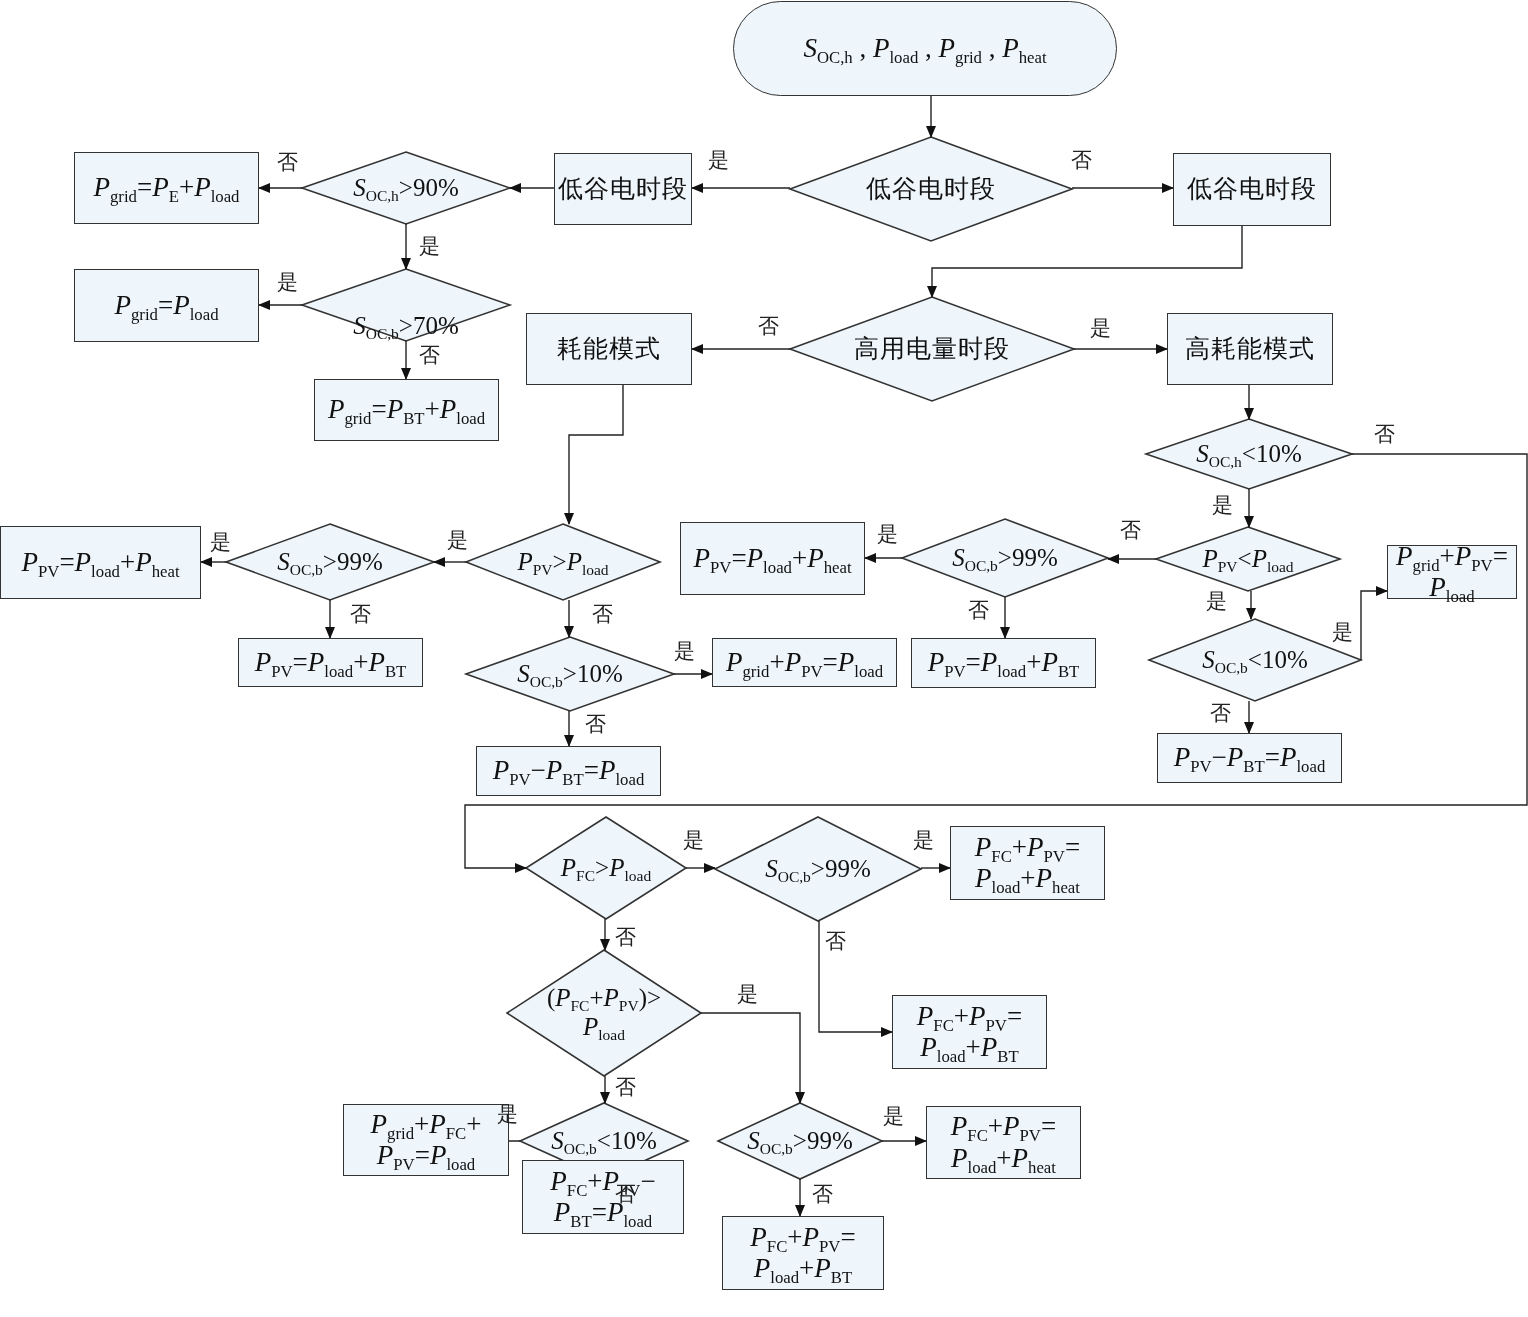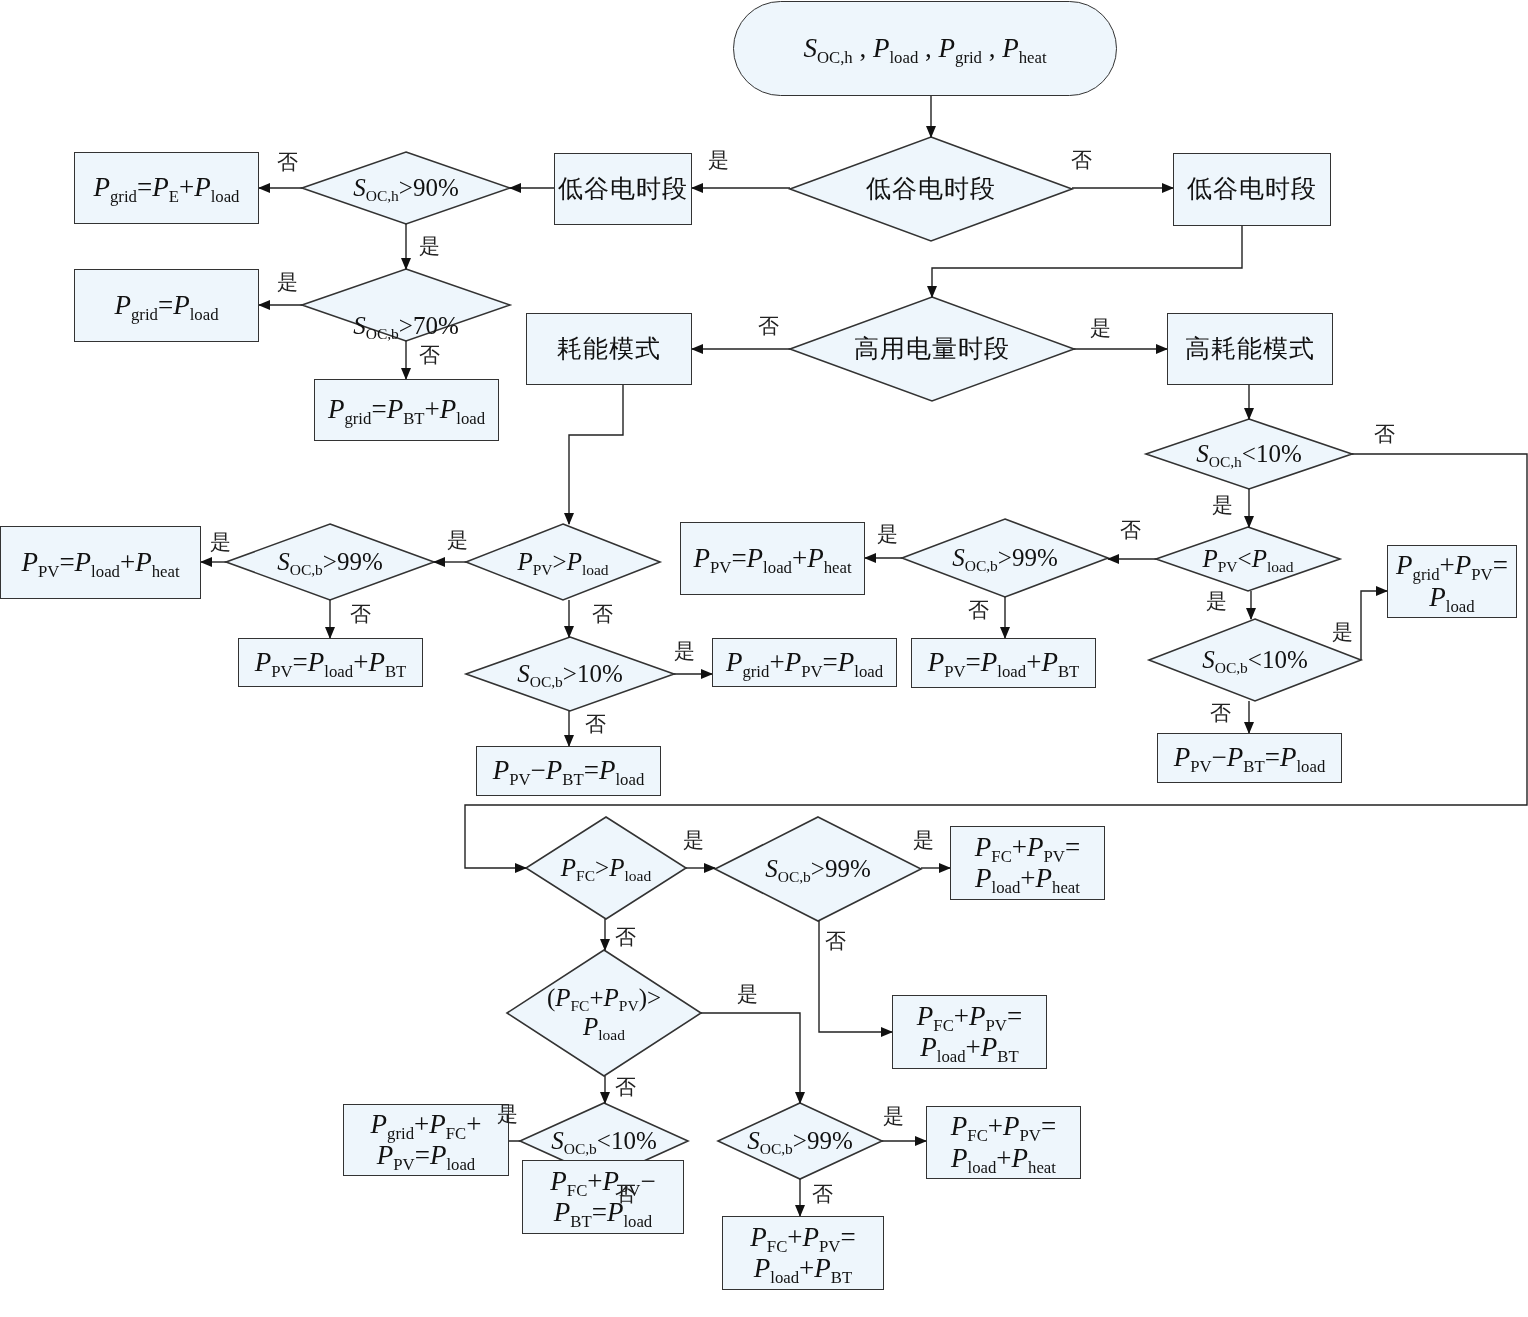--- a/index.html
+++ b/index.html
@@ -154,21 +154,21 @@
       </div>
       <div class="node rect f26" style="left: 680px; top: 522px; width: 185px; height: 73px;">
         <span><i>P</i><sub>PV</sub>=<i>P</i><sub>load</sub>+<i>P</i><sub>heat</sub></span>
       </div>
       <div class="node rect f26" style="left: 911px; top: 638px; width: 185px; height: 50px;">
         <span><i>P</i><sub>PV</sub>=<i>P</i><sub>load</sub>+<i>P</i><sub>BT</sub></span>
       </div>
       <div class="node diamond-text f24" style="left: 1149px; top: 619px; width: 212px; height: 82px;">
         <span><i>S</i><sub>OC,b</sub>&lt;10%</span>
       </div>
-      <div class="node rect f26" style="left: 1387px; top: 545px; width: 130px; height: 73px;">
+      <div class="node rect f26" style="left: 1387px; top: 545px; width: 130px; height: 54px;">
         <span><i>P</i><sub>grid</sub>+<i>P</i><sub>PV</sub>=<br><i>P</i><sub>load</sub></span>
       </div>
       <div class="node rect f26" style="left: 1157px; top: 733px; width: 185px; height: 50px;">
         <span><i>P</i><sub>PV</sub>−<i>P</i><sub>BT</sub>=<i>P</i><sub>load</sub></span>
       </div>
       <div class="node diamond-text f24" style="left: 526px; top: 817px; width: 160px; height: 102px;">
         <span><i>P</i><sub>FC</sub>&gt;<i>P</i><sub>load</sub></span>
       </div>
       <div class="node diamond-text f24" style="left: 715px; top: 817px; width: 206px; height: 104px;">
         <span><i>S</i><sub>OC,b</sub>&gt;99%</span>

